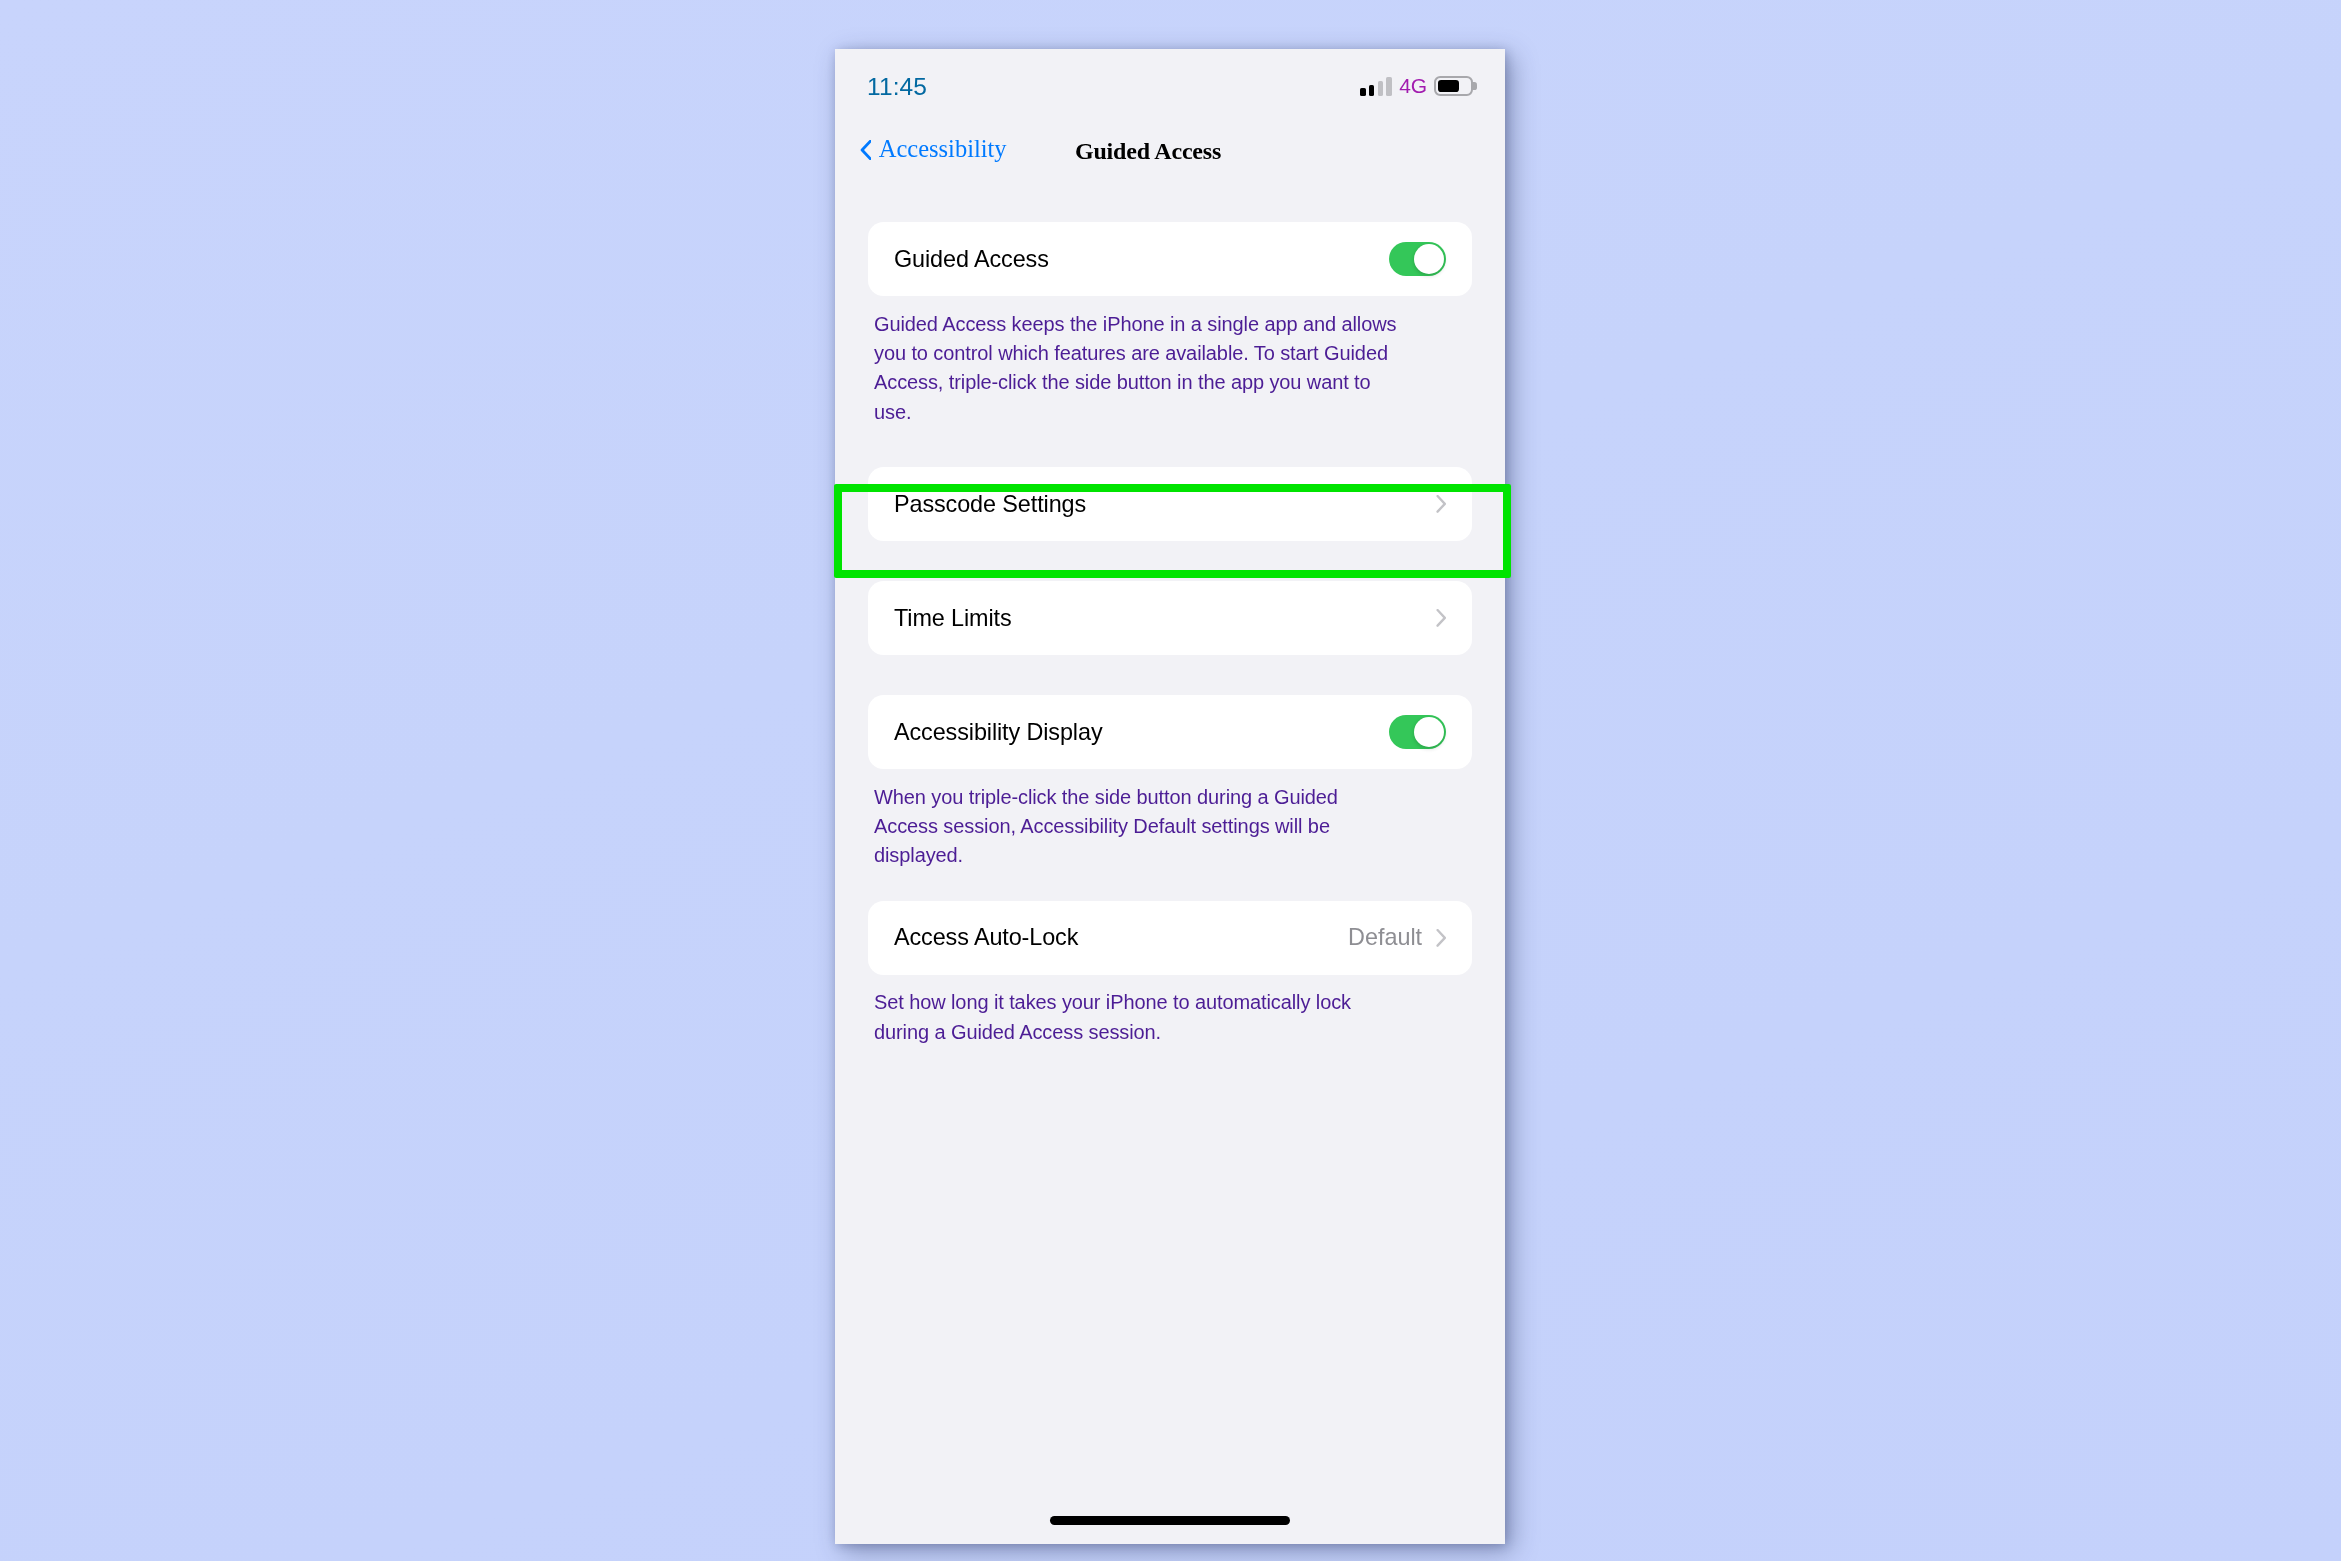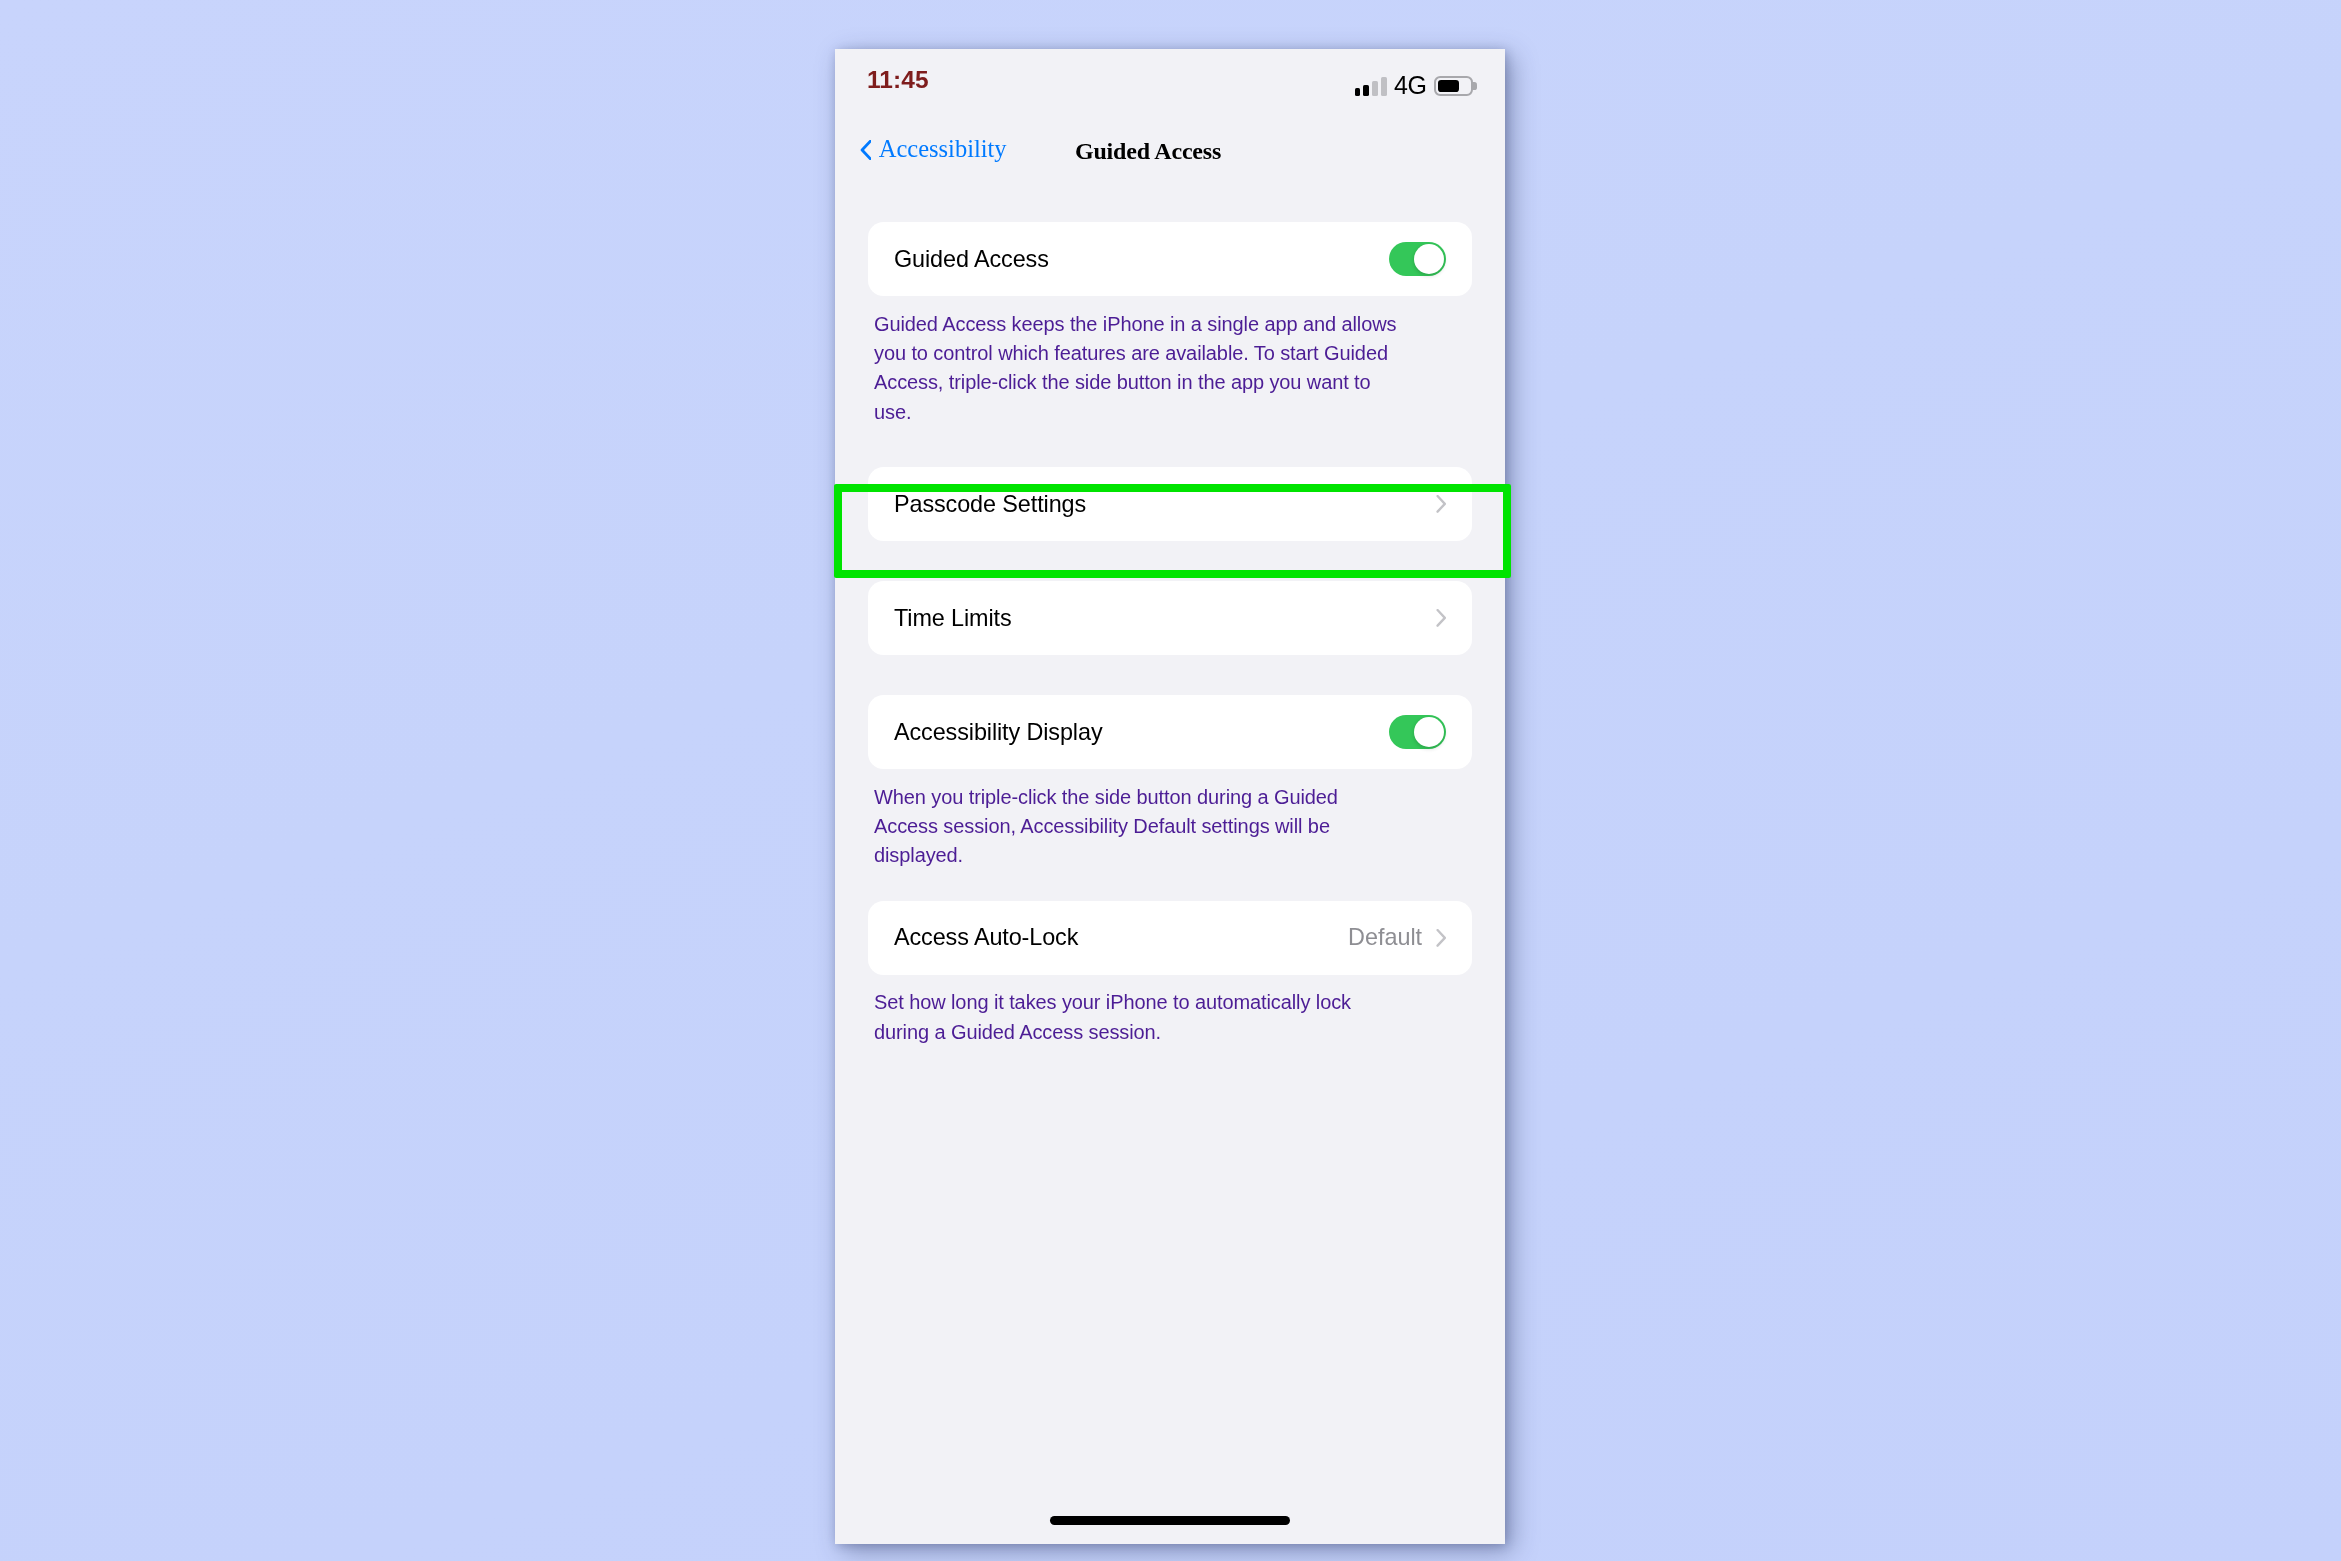--- a/index.html
+++ b/index.html
@@ -32,25 +32,25 @@
   
   #status-bar {
     position: absolute;
     left: 0; top: 0;
     width: 100%;
     height: 78px;
   }
   #status-time {
     position: absolute;
     left: 32px;
-    top: 17px;
+    top: 24px;
     font-size: 24.5px;
-    font-weight: bold;
+    font-weight: normal;
     letter-spacing: 0.1px;
-    color: #7f1d1d;
+    color: #0369a1;
   }
   #status-right {
     position: absolute;
     right: 32px;
     top: 23px;
     display: flex;
     align-items: center;
     gap: 7.3px;
     height: 28px;
   }
@@ -66,23 +66,23 @@
     width: 5.7px;
     border-radius: 1.6px;
     background: #000;
   }
   .signal i:nth-child(1) { height: 7.8px; }
   .signal i:nth-child(2) { height: 11.4px; }
   .signal i:nth-child(3) { height: 15px; background: #c0c0c4; }
   .signal i:nth-child(4) { height: 19px; background: #c0c0c4; }
 
   .net-label {
-    font-size: 25px;
+    font-size: 21px;
     font-weight: 500;
-    color: #000000;
+    color: #a21caf;
     letter-spacing: -0.3px;
     line-height: 1;
     margin-bottom: 2px;
   }
 
   
   .battery {
     position: relative;
     width: 39px;
     height: 20px;

